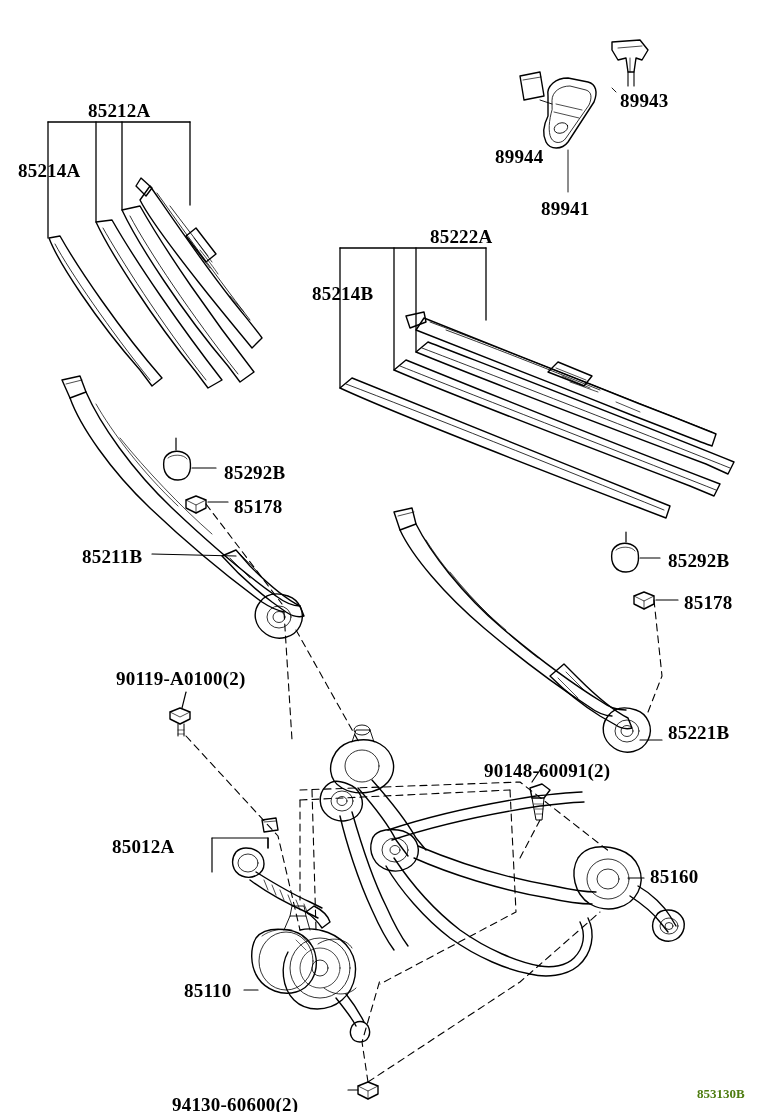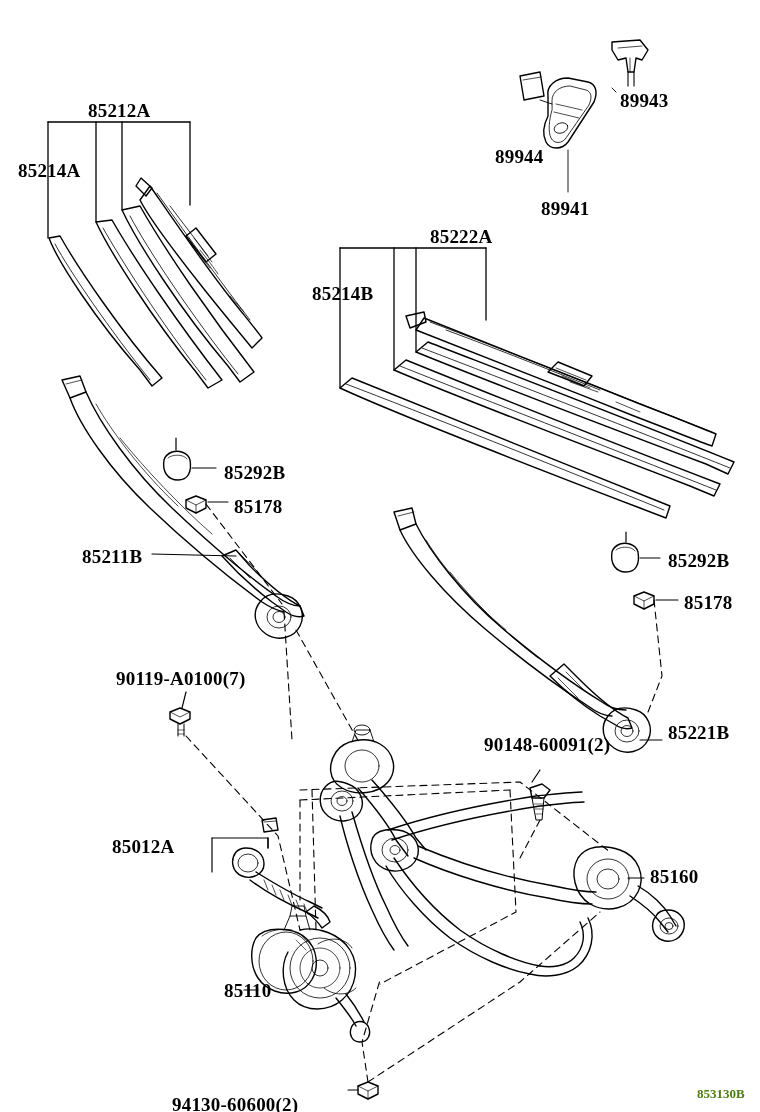--- a/index.html
+++ b/index.html
@@ -311,23 +311,23 @@
   <div class="label" style="left:620px; top:90px;">89943</div>
   <div class="label" style="left:495px; top:146px;text-align:center;">89944</div>
   <div class="label" style="left:541px; top:198px;">89941</div>
   <div class="label" style="left:388px; top:226px;margin-left:42px;">85222A</div>
   <div class="label" style="left:312px; top:283px;">85214B</div>
   <div class="label" style="left:224px; top:462px;">85292B</div>
   <div class="label" style="left:234px; top:496px;">85178</div>
   <div class="label" style="left:82px; top:546px;">85211B</div>
   <div class="label" style="left:668px; top:550px;">85292B</div>
   <div class="label" style="left:684px; top:592px;">85178</div>
-  <div class="label" style="left:116px; top:668px;">90119-A0100(7)</div>
-  <div class="label" style="left:484px; top:734px;">90148-60091(2)</div>
+  <div class="label" style="left:116px; top:668px;">90119-A0100(2)</div>
+  <div class="label" style="left:484px; top:760px;">90148-60091(2)</div>
   <div class="label" style="left:668px; top:722px;">85221B</div>
   <div class="label" style="left:112px; top:836px;">85012A</div>
   <div class="label" style="left:650px; top:866px;">85160</div>
-  <div class="label" style="left:184px; top:980px;margin-left:40px;">85110</div>
+  <div class="label" style="left:184px; top:980px;">85110</div>
   <div class="label" style="left:172px; top:1094px;">94130-60600(2)</div>
 
   <div class="diagram-code" style="left:697px; top:1086px;">853130B</div>
 
 </div>
 
 </body></html>

